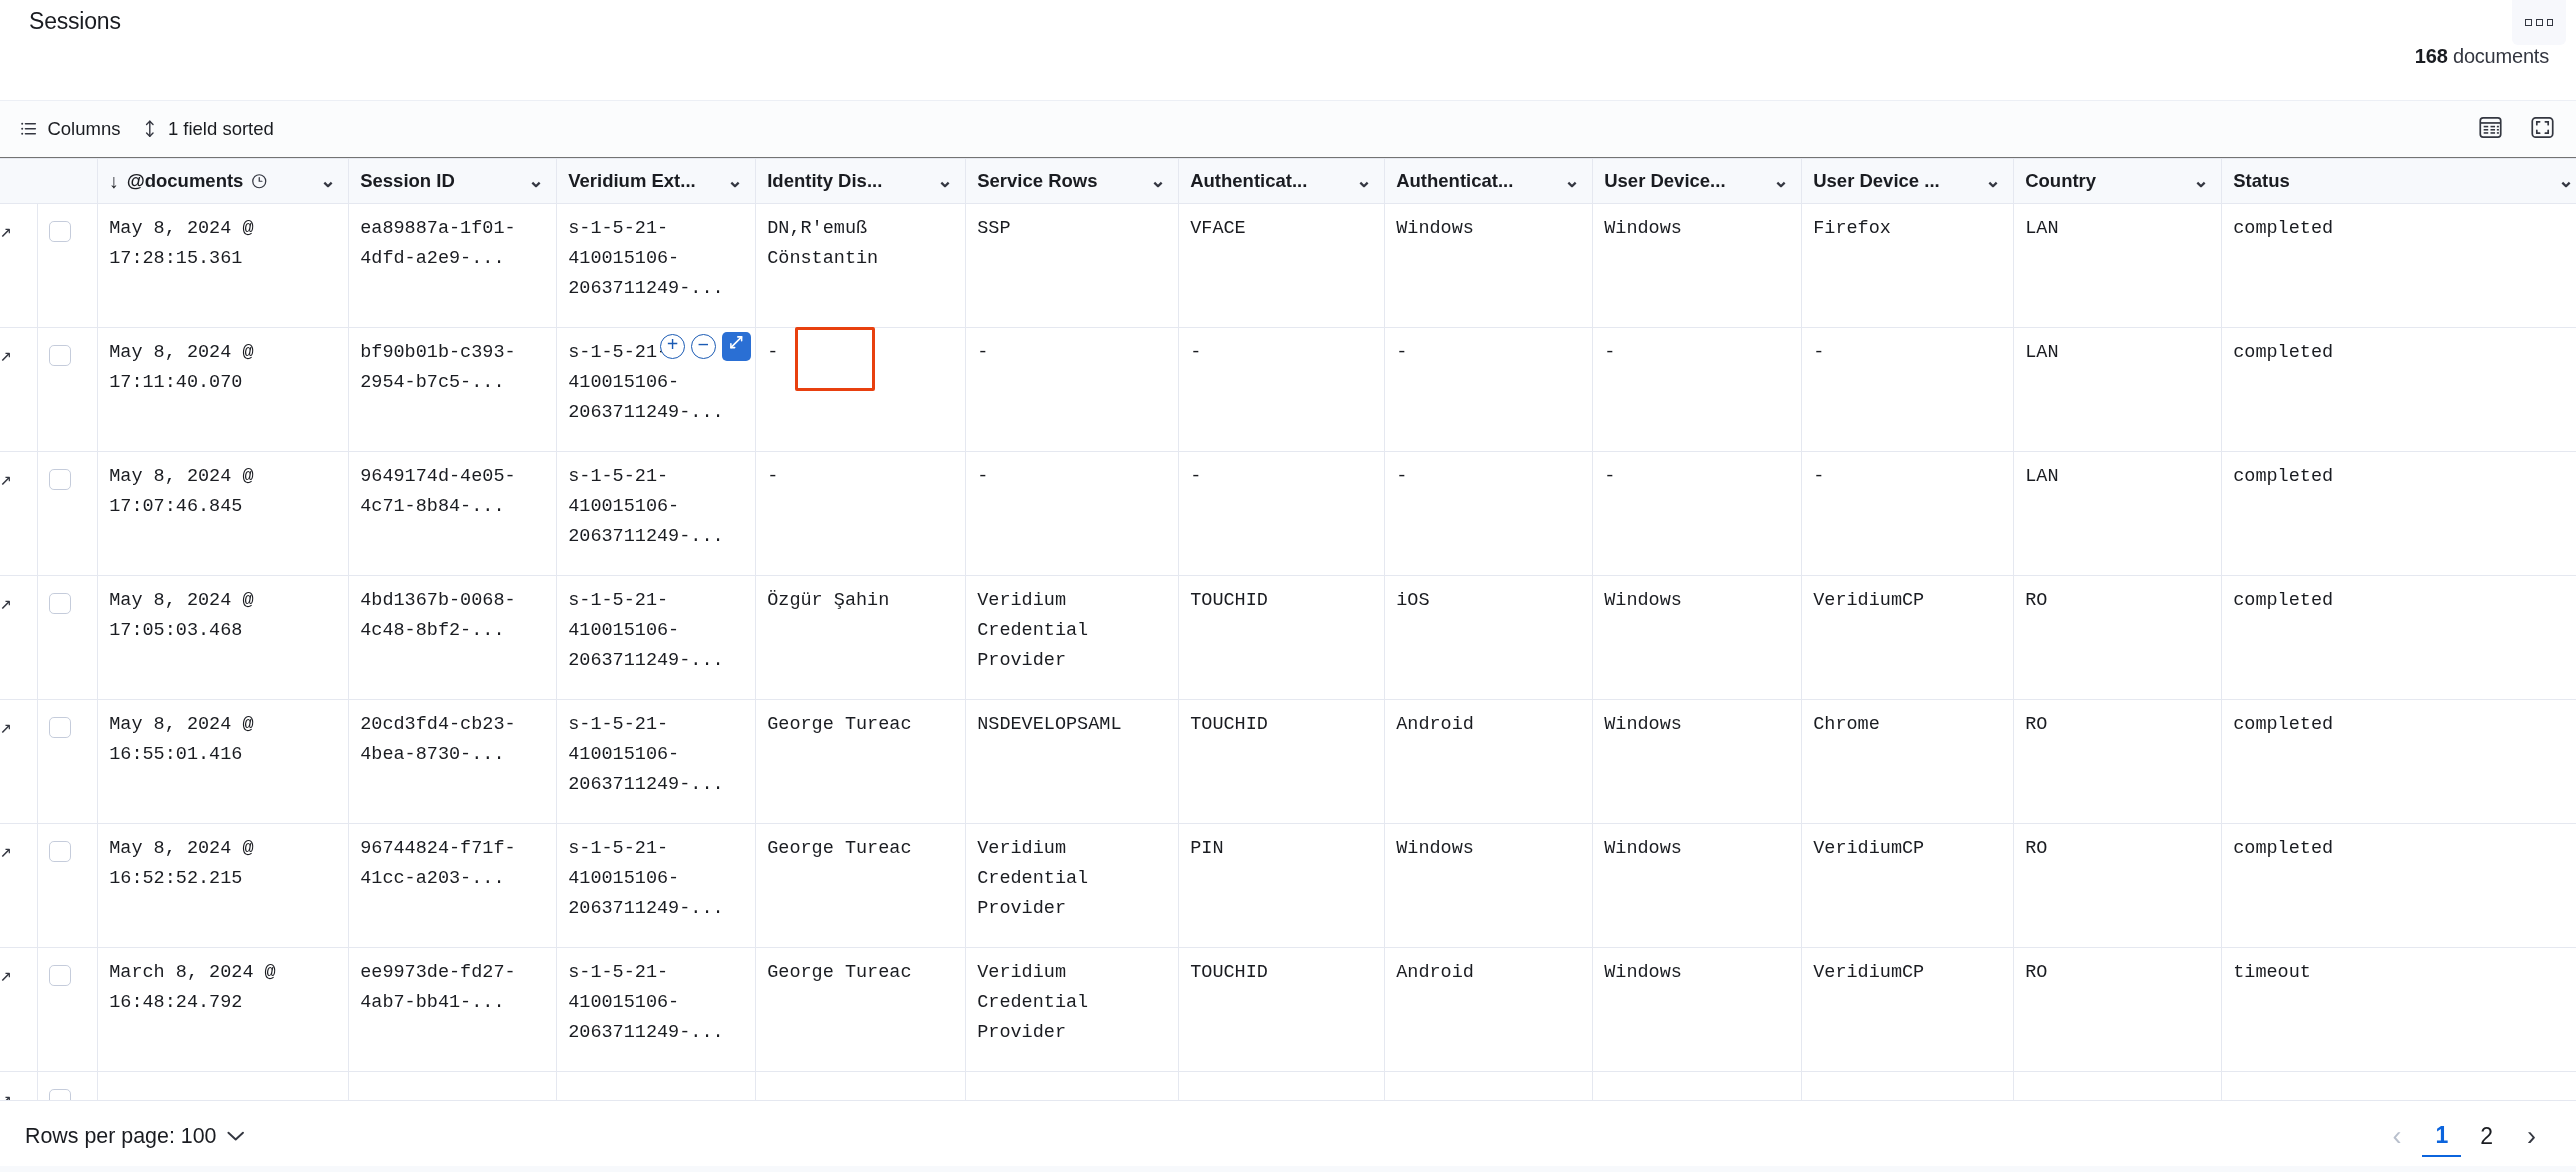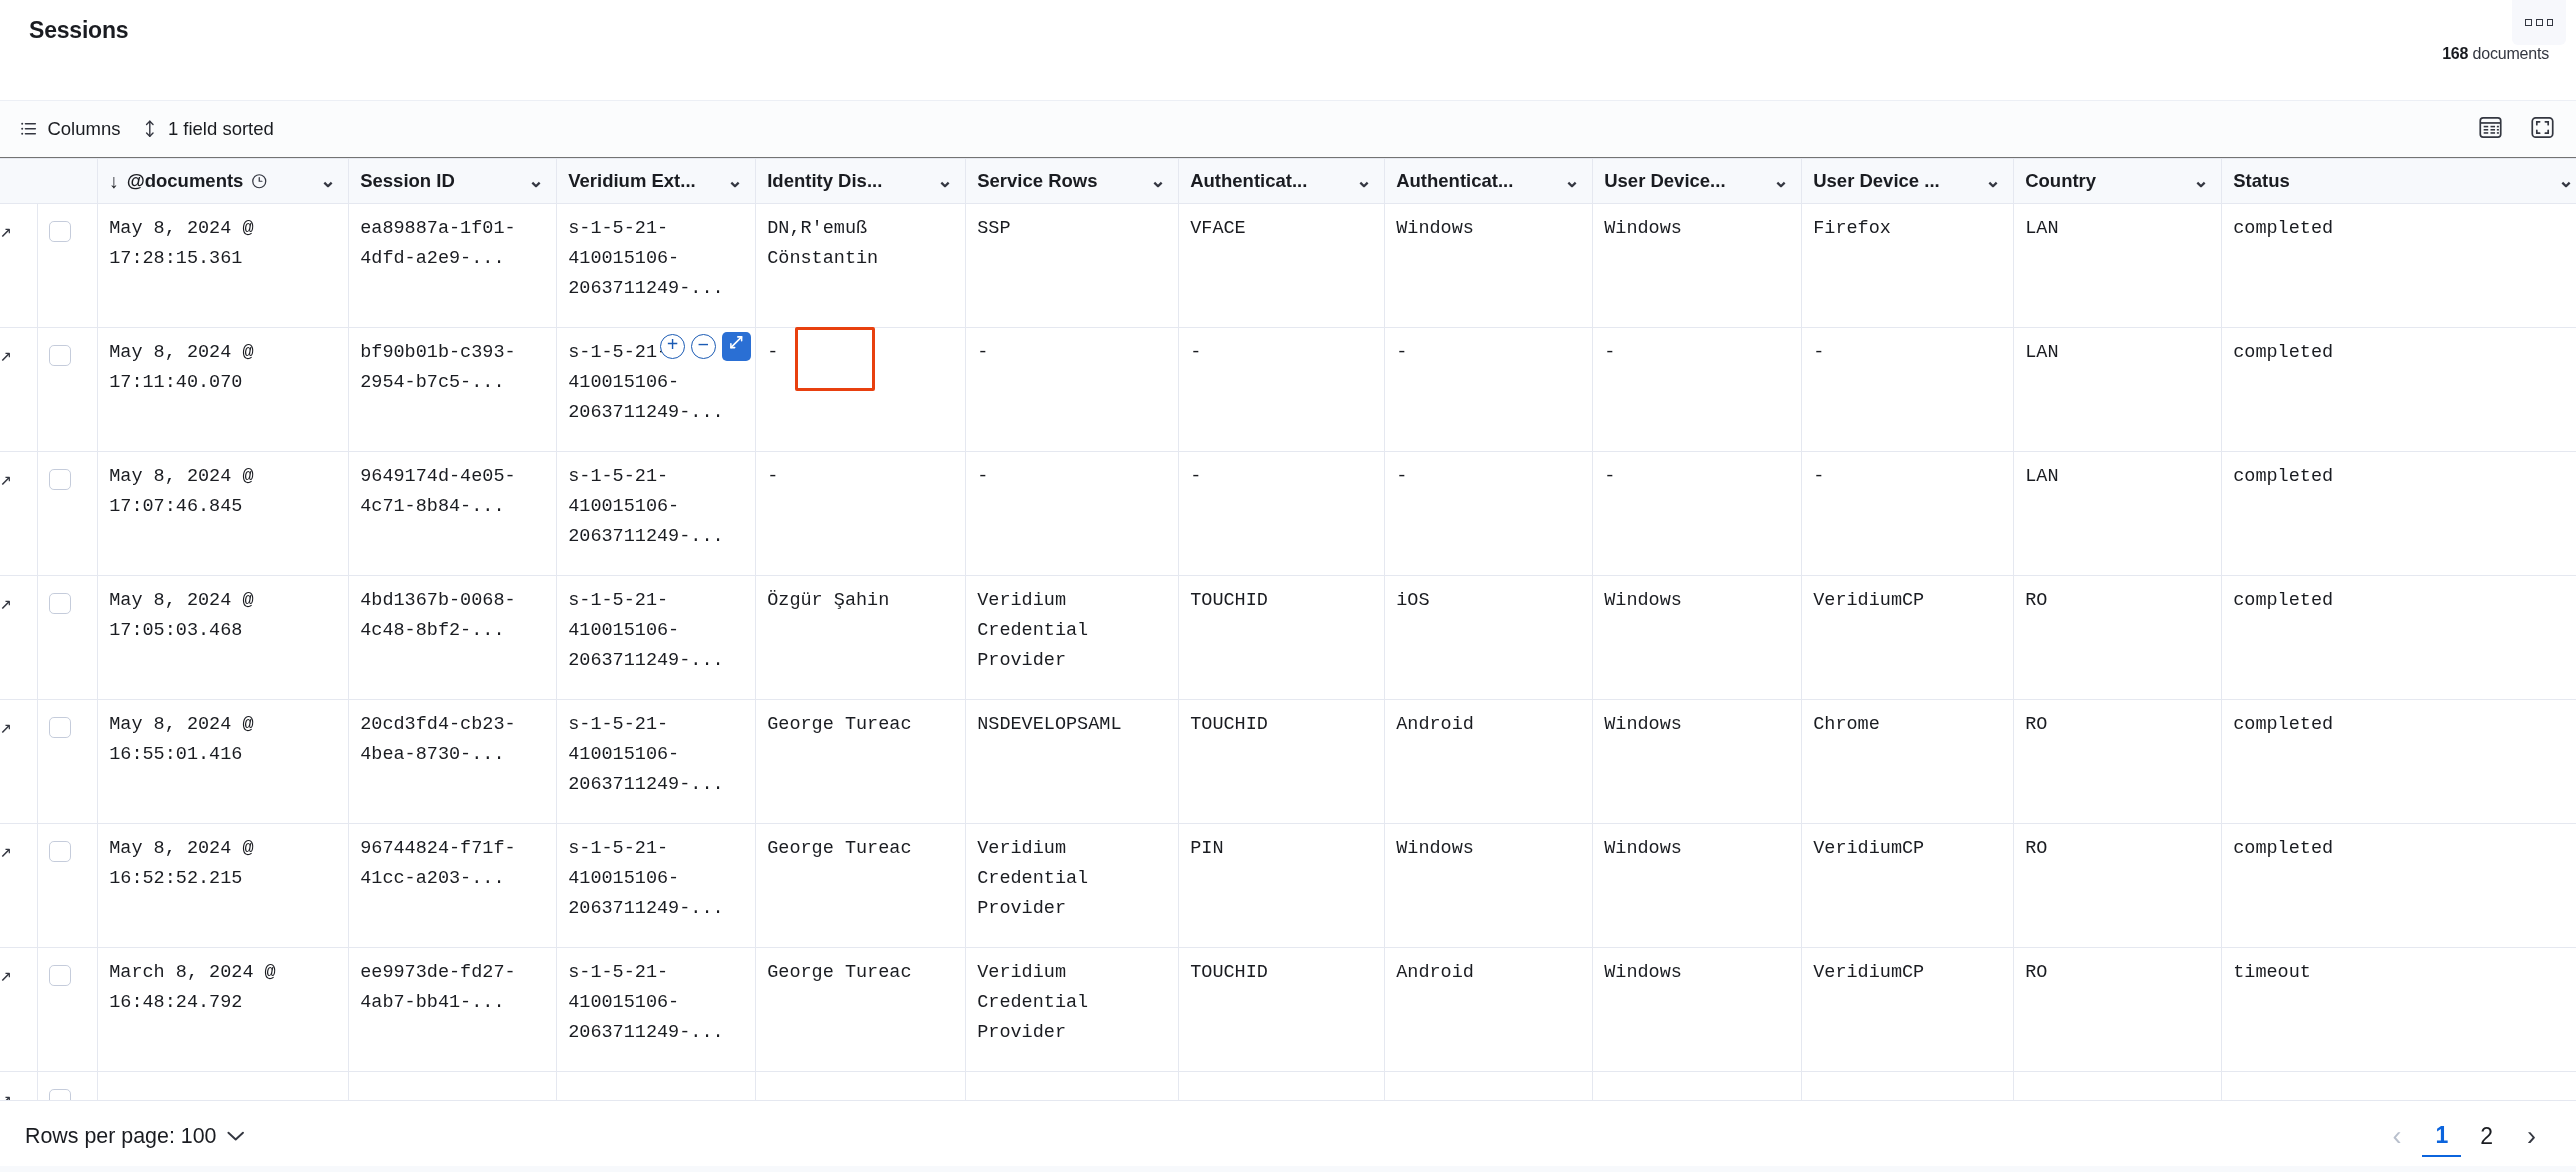--- a/index.html
+++ b/index.html
@@ -14,23 +14,23 @@
 
   
   .topbar {
     position: relative;
     height: 100px;
     flex: 0 0 100px;
     background: #ffffff;
   }
   .app-title {
     position: absolute;
-    left: 29px; top: 17px;
+    left: 29px; top: 8px;
     font-size: 23px;
-    font-weight: bold;
+    font-weight: normal;
     letter-spacing: -0.2px;
     color: #1a1c21;
   }
   .kebab-btn {
     position: absolute;
     right: 9.7px; top: 0px;
     width: 54px; height: 45px;
     background: #f7f8fc;
     border: none;
     border-radius: 0 0 5.8px 5.8px;
@@ -40,21 +40,21 @@
   }
   .kebab-btn i {
     display:block;
     width: 6.8px; height: 6.8px;
     border: 1.9px solid #343741;
     background: transparent;
   }
   .doc-count {
     position: absolute;
     right: 27px; top: 45px;
-    font-size: 16px;
+    font-size: 20px;
     color: #343741;
     letter-spacing: -0.2px;
   }
   .doc-count b { font-weight: bold; color: #1a1c21; }
 
   
   .gridbar {
     position: relative;
     height: 58px;
     flex: 0 0 58px;

